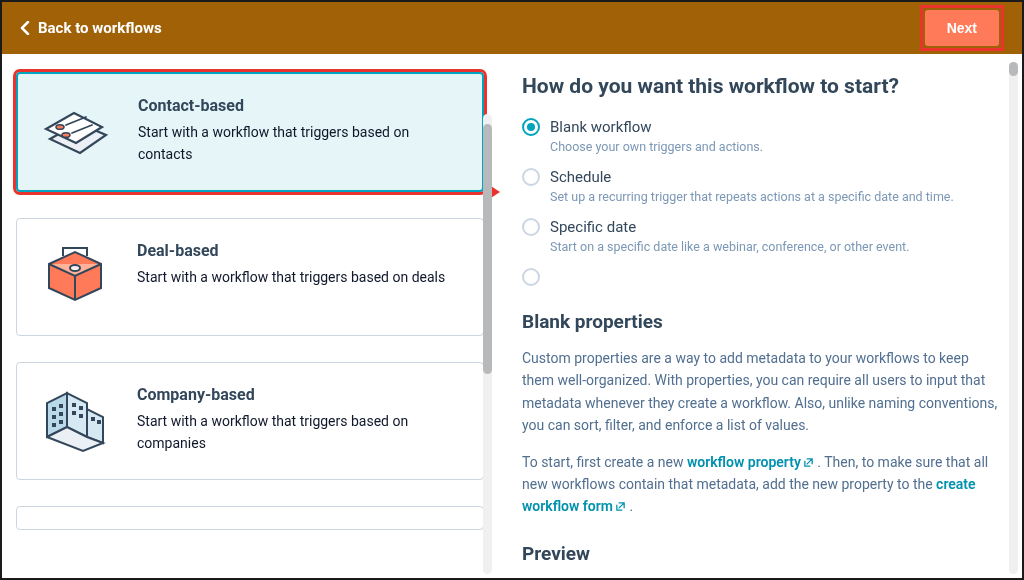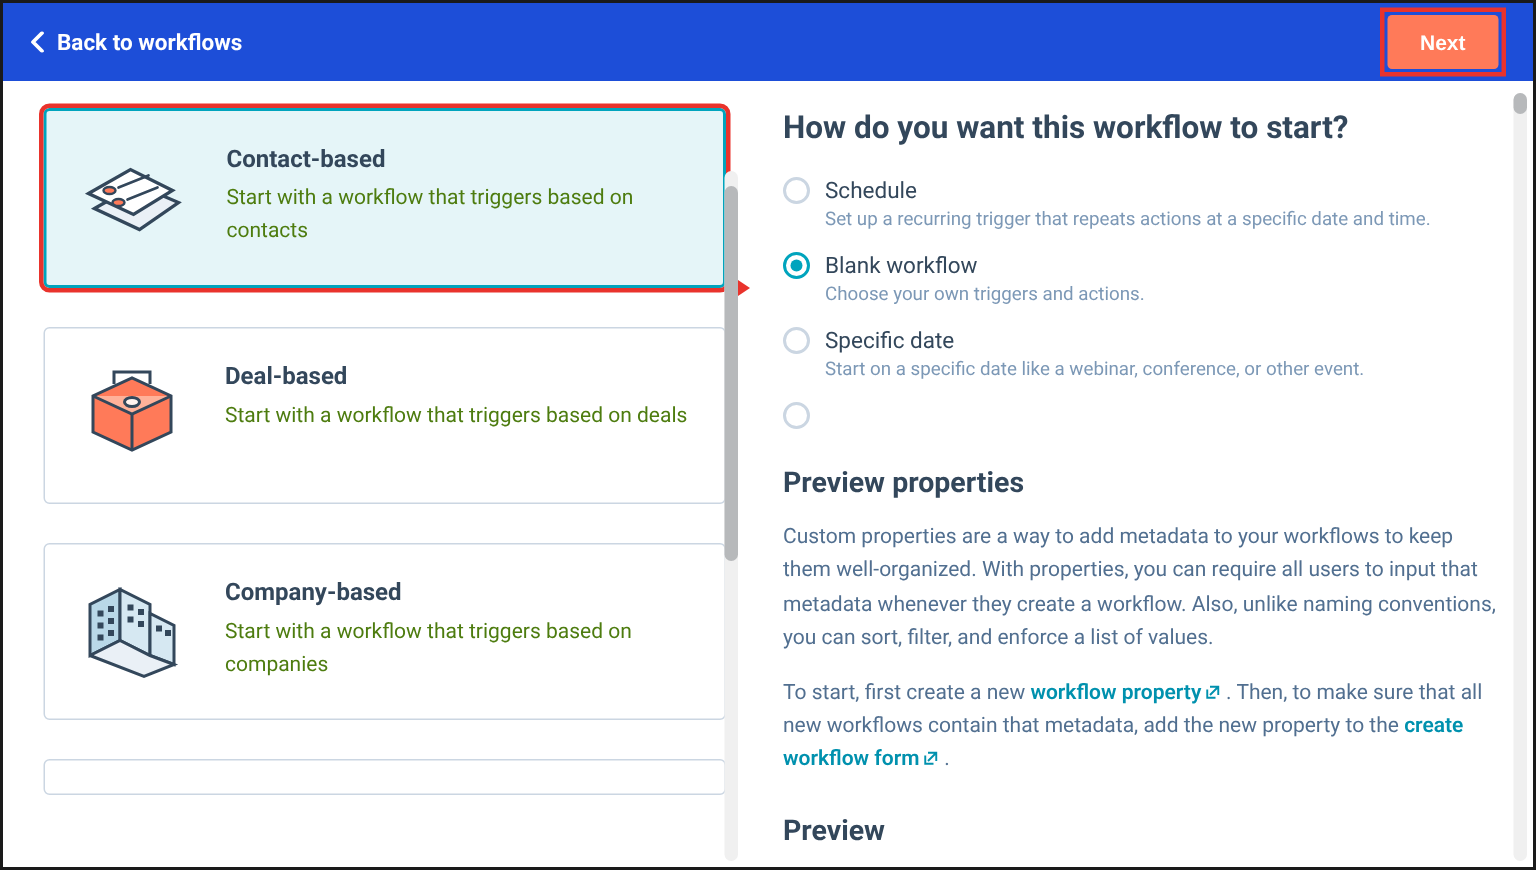--- a/index.html
+++ b/index.html
@@ -1,33 +1,33 @@
 <!DOCTYPE html>
 <html><head>
 <meta charset="utf-8">
 <style>
   * { box-sizing: border-box; margin: 0; padding: 0; }
   html, body { width: 1024px; height: 580px; font-family: -apple-system, BlinkMacSystemFont, "Segoe UI", Roboto, Helvetica, Arial, sans-serif; overflow: hidden; }
   .outer-border { width: 1024px; height: 580px; border: 2px solid #1a1a1a; position: relative; background: #fff; }
-  .header { height: 52px; background: #1d4ed8; display: flex; align-items: center; padding: 0 18px; justify-content: space-between; }
+  .header { height: 52px; background: #a16207; display: flex; align-items: center; padding: 0 18px; justify-content: space-between; }
   .back-btn { display: flex; align-items: center; color: #fff; font-weight: 700; font-size: 15px; cursor: pointer; }
   .back-btn svg { margin-right: 8px; }
   .next-box { border: 3px solid #e9332c; padding: 2px; }
   .next-btn { background: #ff7a59; color: #fff; border: none; padding: 10px 22px; font-weight: 700; font-size: 14px; border-radius: 3px; cursor: pointer; }
   .body { display: flex; height: calc(100% - 52px); }
-  .left-col { width: 490px; height: 100%; padding: 18px 8px 18px 27px; overflow-y: auto; position: relative; }
+  .left-col { width: 490px; height: 100%; padding: 18px 8px 18px 14px; overflow-y: auto; position: relative; }
   .left-scrollbar { position: absolute; right: 0; top: 70px; width: 9px; height: 250px; background: #b7b9bb; border-radius: 5px; }
   .left-track { position: absolute; right: 0; top: 60px; bottom: 4px; width: 9px; background: #f0f0f0; border-radius: 5px; }
 
   .card { border: 1px solid #cbd6e2; border-radius: 4px; padding: 22px 22px 22px 20px; display: flex; align-items: flex-start; margin-bottom: 26px; cursor: pointer; background: #fff; }
   .card.selected { background: #e5f5f8; border: 2px solid #00a4bd; }
   .highlight-red { outline: 3px solid #e9332c; outline-offset: 0; }
   .card-icon { width: 78px; height: 72px; flex-shrink: 0; margin-right: 22px; display:flex; align-items:center; justify-content:center; }
   .card-title { font-weight: 700; font-size: 16px; color: #33475b; margin-bottom: 7px; }
-  .card-desc { font-size: 14px; color: #4d7c0f; line-height: 1.55; }
+  .card-desc { font-size: 14px; color: #0f172a; line-height: 1.55; }
   .card-last { border: 1px solid #cbd6e2; border-radius: 4px; height: 24px; }
 
   .right-col { flex: 1; height: 100%; padding: 20px 24px 0 30px; overflow: hidden; position: relative; }
   .right-track { position: absolute; right: 4px; top: 8px; bottom: 4px; width: 9px; background: #f0f0f0; border-radius: 5px; }
   .right-thumb { position: absolute; right: 4px; top: 8px; width: 9px; height: 14px; background: #b7b9bb; border-radius: 5px; }
 
   .section-h { font-size: 21px; font-weight: 700; color: #33475b; margin-bottom: 20px; }
   .section-h2 { font-size: 19px; font-weight: 700; color: #33475b; margin-top: 24px; margin-bottom: 14px; }
   .radio-row { display: flex; align-items: flex-start; margin-bottom: 14px; }
   .radio-outer { width: 18px; height: 18px; border: 2px solid #cbd6e2; border-radius: 50%; margin-right: 10px; flex-shrink: 0; display:flex; align-items:center; justify-content:center; cursor:pointer; }
@@ -139,49 +139,49 @@
       <div class="right-thumb"></div>
 
       <svg class="arrow-callout" width="56" height="28" viewBox="0 0 56 28">
         <line x1="2" y1="14" x2="40" y2="14" stroke="#e9332c" stroke-width="7"></line>
         <path d="M36 2 L54 14 L36 26 Z" fill="#e9332c"></path>
       </svg>
 
       <div class="section-h">How do you want this workflow to start?</div>
 
       <div class="radio-row">
-        <div class="radio-outer"></div>
-        <div>
-          <div class="radio-label">Schedule</div>
-          <div class="radio-desc">Set up a recurring trigger that repeats actions at a specific date and time.</div>
-        </div>
-      </div>
-      <div class="radio-row">
         <div class="radio-outer checked">
             <div class="radio-inner"></div>
           </div>
         <div>
           <div class="radio-label">Blank workflow</div>
           <div class="radio-desc">Choose your own triggers and actions.</div>
+        </div>
+      </div>
+      <div class="radio-row">
+        <div class="radio-outer"></div>
+        <div>
+          <div class="radio-label">Schedule</div>
+          <div class="radio-desc">Set up a recurring trigger that repeats actions at a specific date and time.</div>
         </div>
       </div>
       <div class="radio-row">
         <div class="radio-outer"></div>
         <div>
           <div class="radio-label">Specific date</div>
           <div class="radio-desc">Start on a specific date like a webinar, conference, or other event.</div>
         </div>
       </div>
       <div class="radio-row">
         <div class="radio-outer"></div>
         <div>
         </div>
       </div>
 
-      <div class="section-h2">Preview properties</div>
+      <div class="section-h2">Blank properties</div>
       <div class="para">Custom properties are a way to add metadata to your workflows to keep them well-organized. With properties, you can require all users to input that metadata whenever they create a workflow. Also, unlike naming conventions, you can sort, filter, and enforce a list of values.</div>
 
       <div class="para">
         <span>To start, first create a new </span><span class="link"><span>workflow property</span><svg class="ext-icon" viewBox="0 0 12 12">
               <path d="M4 2h6v6M10 2L4 8M2 4v6h6" fill="none" stroke="#0091ae" stroke-width="1.4"></path>
             </svg></span><span> . Then, to make sure that all new workflows contain that metadata, add the new property to the </span><span class="link"><span>create workflow form</span><svg class="ext-icon" viewBox="0 0 12 12">
               <path d="M4 2h6v6M10 2L4 8M2 4v6h6" fill="none" stroke="#0091ae" stroke-width="1.4"></path>
             </svg></span><span> .</span>
       </div>
 

